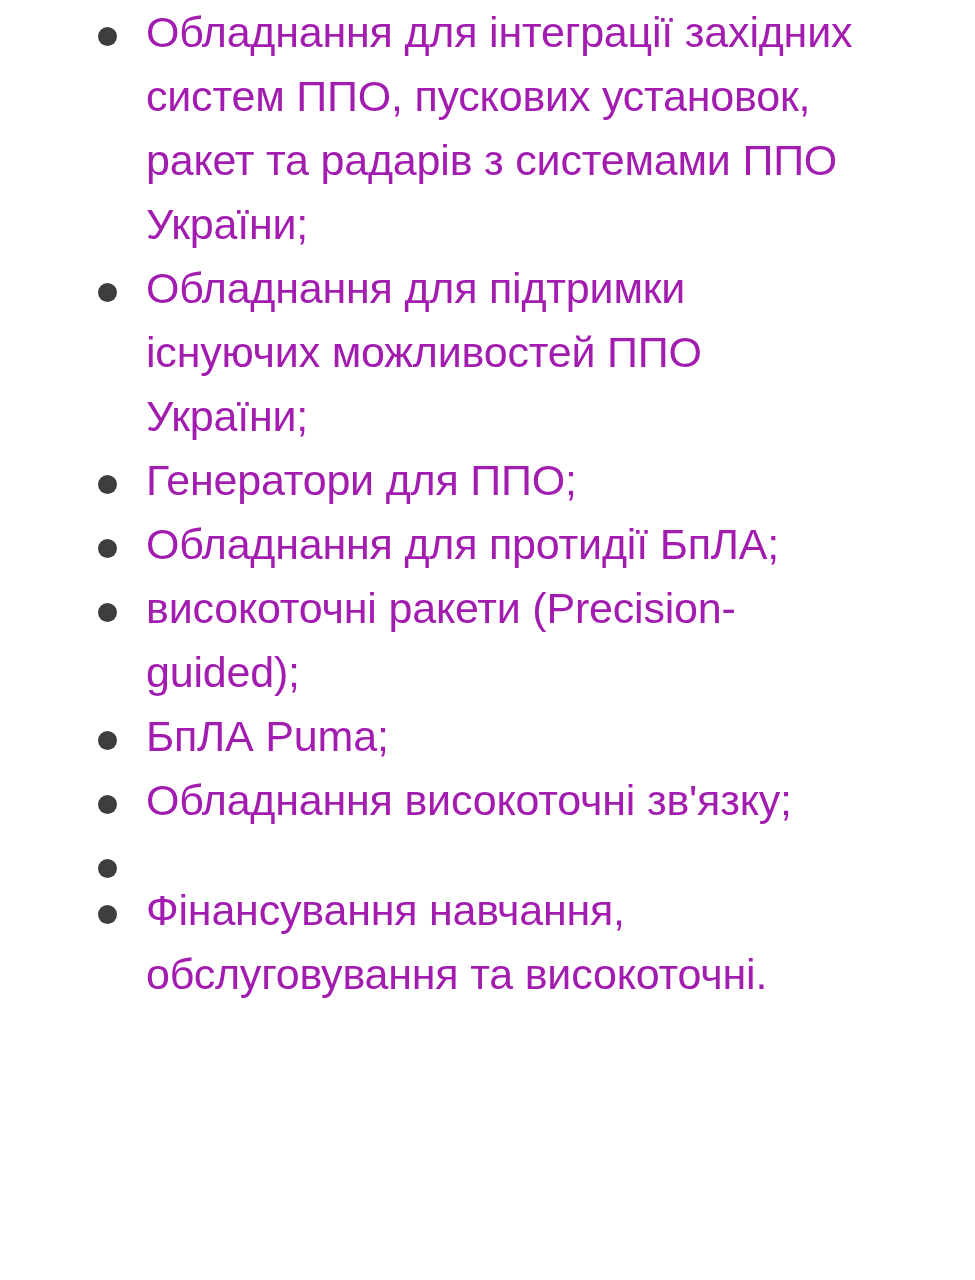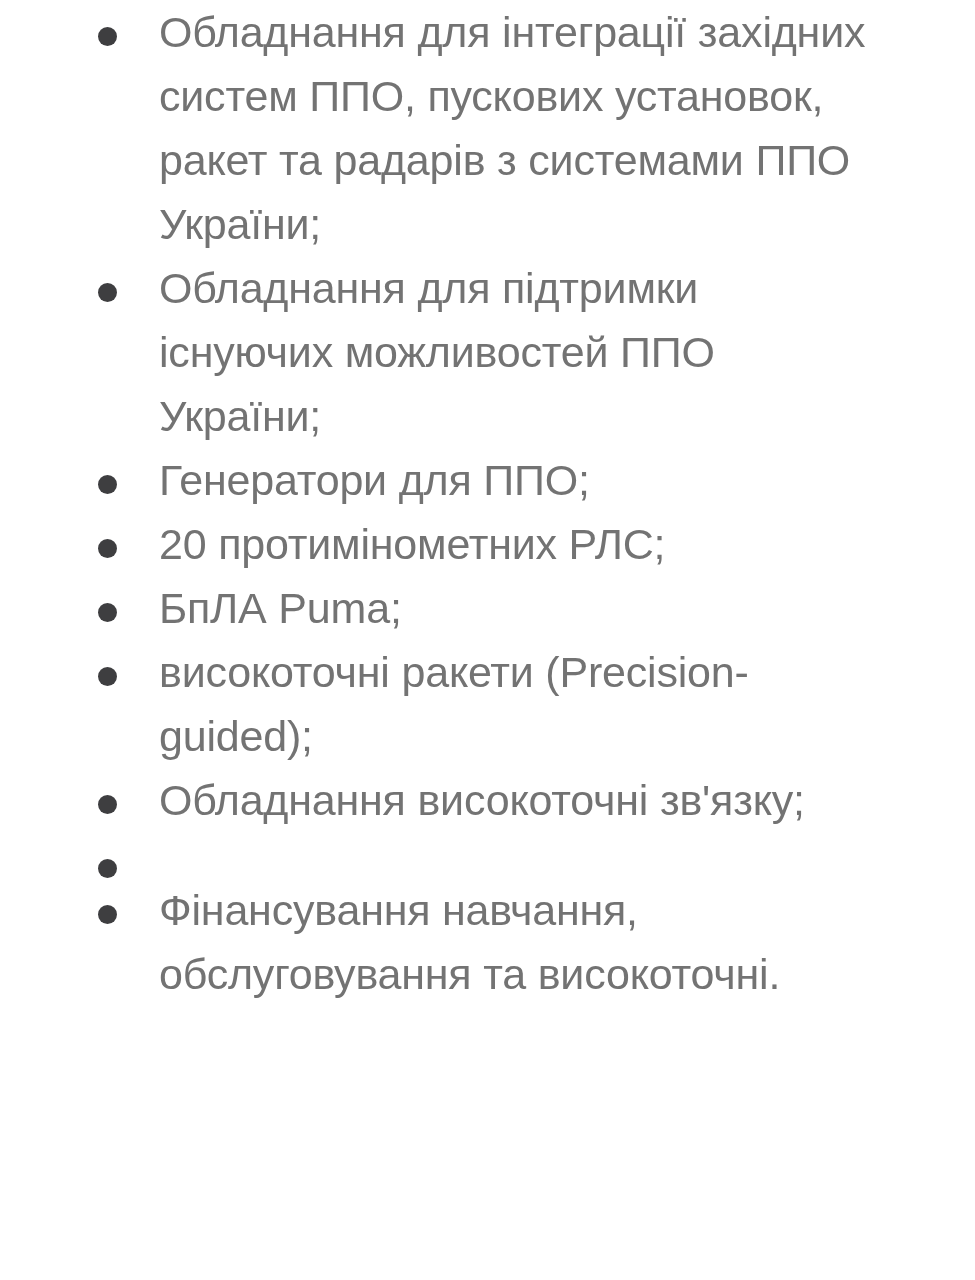--- a/index.html
+++ b/index.html
@@ -24,24 +24,24 @@
   }
   .bullet {
     flex: 0 0 auto;
     width: 19px;
     height: 19px;
     border-radius: 50%;
     background: #3e3e40;
     margin: 27px 0 0 98px;
   }
   .item-text {
-    margin-left: 42px;
+    margin-left: 29px;
     font-size: 43px;
     line-height: 64px;
-    color: #737373;
+    color: #a21caf;
     letter-spacing: -0.2px;
     white-space: pre;
   }
 </style>
 </head>
 <body>
 
 <ul class="bullet-list">
   <li>
     <span class="bullet"></span>
@@ -55,30 +55,30 @@
     <span class="item-text">Обладнання для підтримки
 існуючих можливостей ППО
 України;</span>
   </li>
   <li>
     <span class="bullet"></span>
     <span class="item-text">Генератори для ППО;</span>
   </li>
   <li>
     <span class="bullet"></span>
-    <span class="item-text">20 протимінометних РЛС;</span>
-  </li>
-  <li>
-    <span class="bullet"></span>
-    <span class="item-text">БпЛА Puma;</span>
+    <span class="item-text">Обладнання для протидії БпЛА;</span>
   </li>
   <li>
     <span class="bullet"></span>
     <span class="item-text">високоточні ракети (Precision-
 guided);</span>
+  </li>
+  <li>
+    <span class="bullet"></span>
+    <span class="item-text">БпЛА Puma;</span>
   </li>
   <li>
     <span class="bullet"></span>
     <span class="item-text">Обладнання високоточні зв'язку;</span>
   </li>
   <li>
     <span class="bullet"></span>
   </li>
   <li>
     <span class="bullet"></span>

